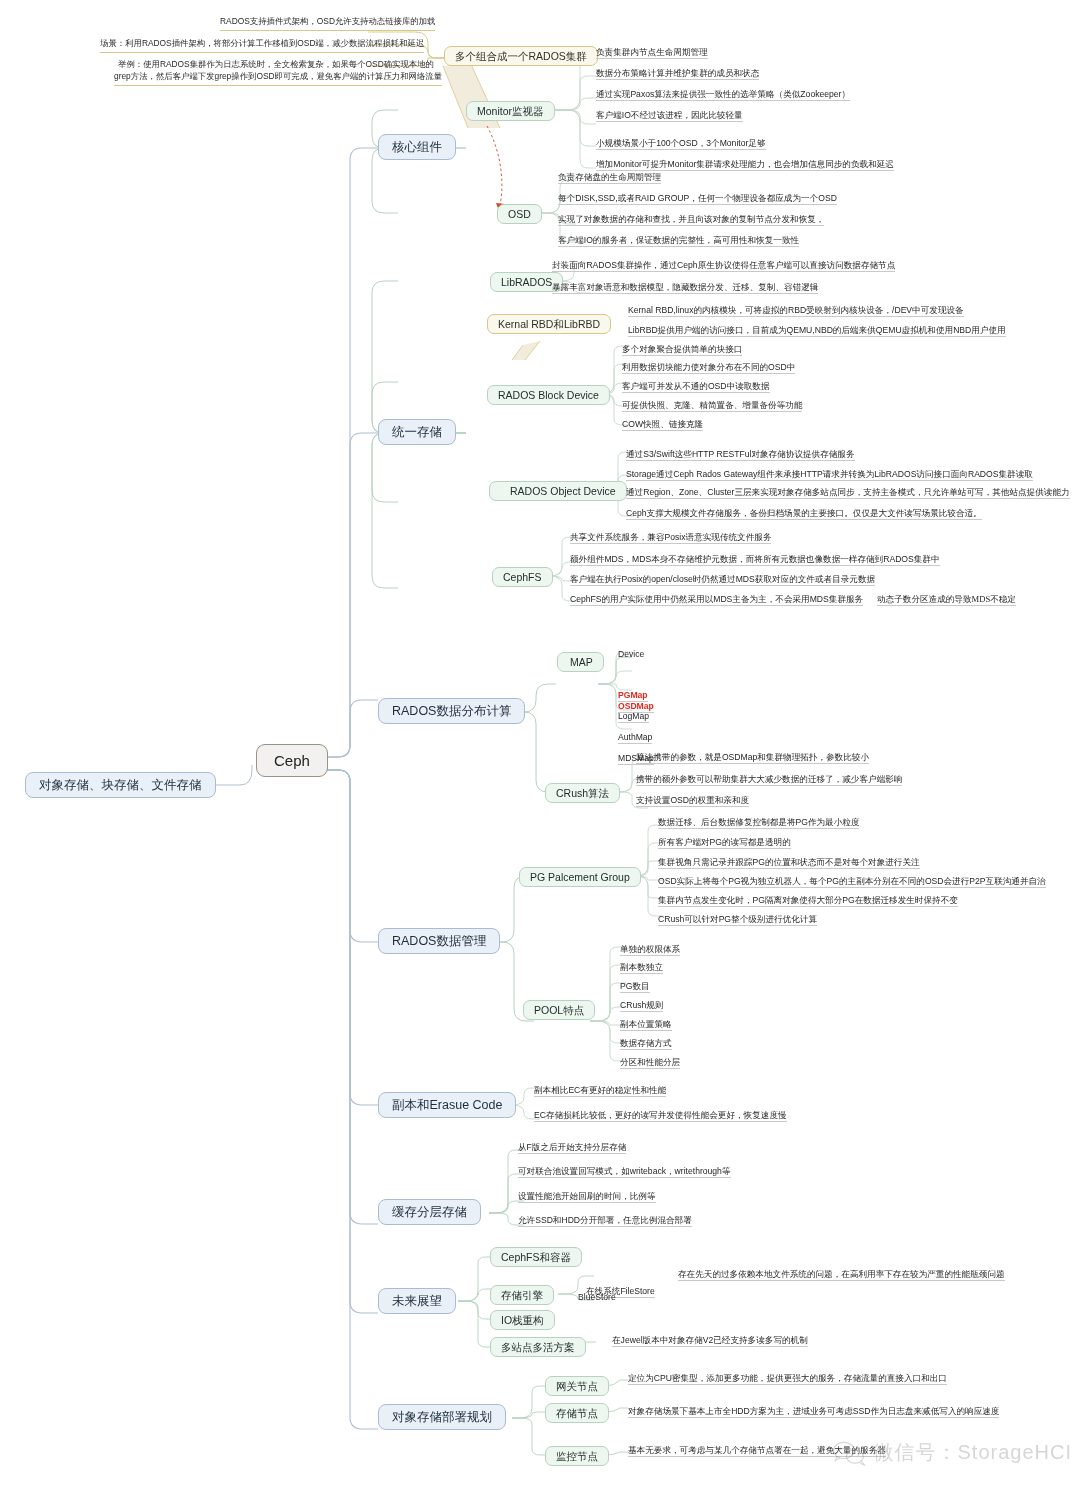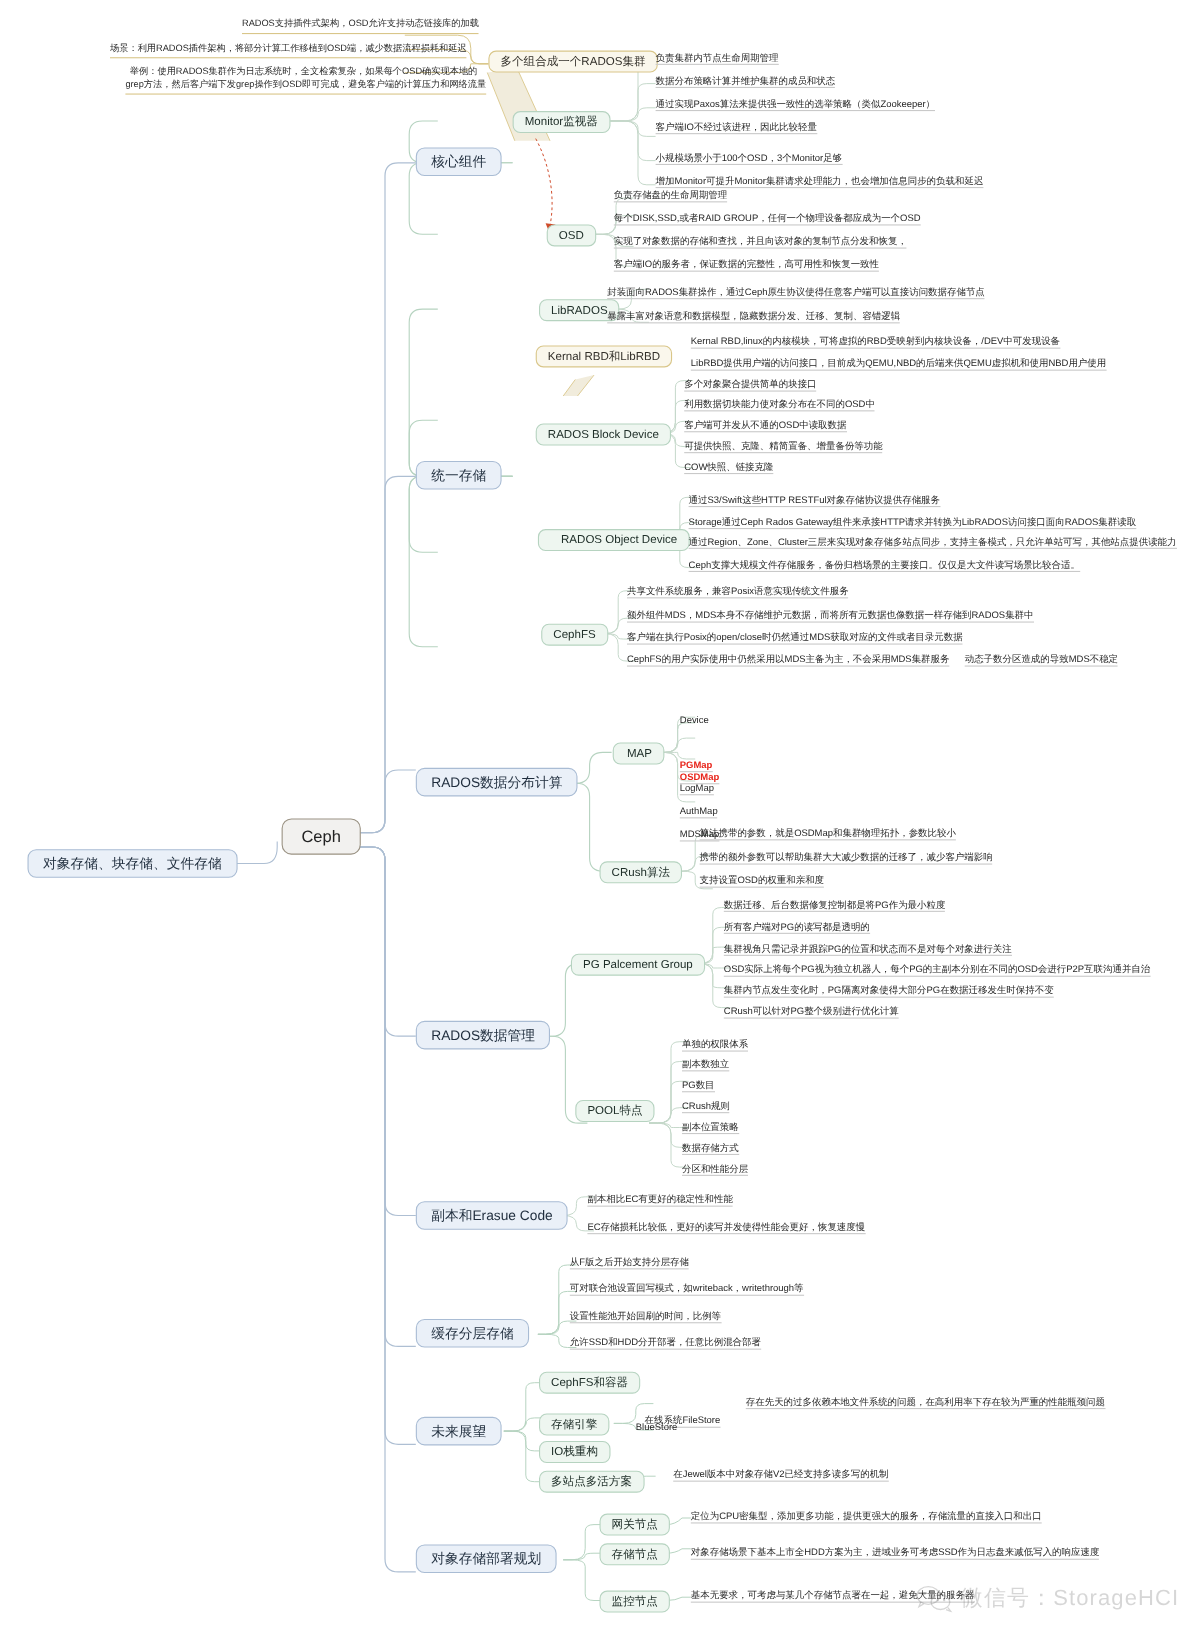--- a/index.html
+++ b/index.html
@@ -291,21 +291,21 @@
   <div class="node n-blue" style="left:378px;top:1404px;">对象存储部署规划</div>
 
   <div class="node n-green" style="left:466px;top:101px;">Monitor监视器</div>
   <div class="node n-green" style="left:497px;top:204px;">OSD</div>
 
   <div class="node n-green" style="left:490px;top:272px;">LibRADOS</div>
   <div class="node n-green" style="left:487px;top:385px;">RADOS Block Device</div>
   <div class="node n-green" style="left:489px;top:481px;padding-left:20px;">RADOS Object Device</div>
   <div class="node n-green" style="left:492px;top:567px;">CephFS</div>
 
-  <div class="node n-green" style="left:557px;top:675px;padding-left:12px;">MAP</div>
+  <div class="node n-green" style="left:557px;top:652px;padding-left:12px;">MAP</div>
   <div class="node n-green" style="left:545px;top:783px;">CRush算法</div>
 
   <div class="node n-green" style="left:519px;top:867px;">PG Palcement Group</div>
   <div class="node n-green" style="left:523px;top:1000px;">POOL特点</div>
 
   <div class="node n-green" style="left:490px;top:1247px;">CephFS和容器</div>
   <div class="node n-green" style="left:490px;top:1285px;">存储引擎</div>
   <div class="node n-green" style="left:490px;top:1310px;">IO栈重构</div>
   <div class="node n-green" style="left:490px;top:1337px;">多站点多活方案</div>
 
@@ -339,21 +339,21 @@
 
   <div class="leaf" style="left:626px;top:450px;">通过S3/Swift这些HTTP RESTFul对象存储协议提供存储服务</div>
   <div class="leaf" style="left:626px;top:470px;">Storage通过Ceph Rados Gateway组件来承接HTTP请求并转换为LibRADOS访问接口面向RADOS集群读取</div>
   <div class="leaf" style="left:626px;top:488px;">通过Region、Zone、Cluster三层来实现对象存储多站点同步，支持主备模式，只允许单站可写，其他站点提供读能力</div>
   <div class="leaf" style="left:626px;top:509px;">Ceph支撑大规模文件存储服务，备份归档场景的主要接口。仅仅是大文件读写场景比较合适。</div>
 
   <div class="leaf" style="left:570px;top:533px;">共享文件系统服务，兼容Posix语意实现传统文件服务</div>
   <div class="leaf" style="left:570px;top:555px;">额外组件MDS，MDS本身不存储维护元数据，而将所有元数据也像数据一样存储到RADOS集群中</div>
   <div class="leaf" style="left:570px;top:575px;">客户端在执行Posix的open/close时仍然通过MDS获取对应的文件或者目录元数据</div>
   <div class="leaf" style="left:570px;top:595px;">CephFS的用户实际使用中仍然采用以MDS主备为主，不会采用MDS集群服务</div>
-  <div class="leaf" style="left:877px;top:595px;">动态子数分区造成的导致MDS不稳定</div>
+  <div class="leaf" style="left:877px;top:595px;font-family:Liberation Serif, serif;">动态子数分区造成的导致MDS不稳定</div>
 
   <div class="leaf plain" style="left:618px;top:650px;">Device</div>
   <div class="leaf red" style="left:618px;top:670px;margin-top:32px;">OSDMap</div>
   <div class="leaf red" style="left:618px;top:691px;">PGMap</div>
   <div class="leaf" style="left:618px;top:712px;">LogMap</div>
   <div class="leaf" style="left:618px;top:733px;">AuthMap</div>
   <div class="leaf" style="left:618px;top:754px;text-align:center;">MDSMap</div>
 
   <div class="leaf" style="left:636px;top:753px;">算法携带的参数，就是OSDMap和集群物理拓扑，参数比较小</div>
   <div class="leaf" style="left:636px;top:775px;">携带的额外参数可以帮助集群大大减少数据的迁移了，减少客户端影响</div>

